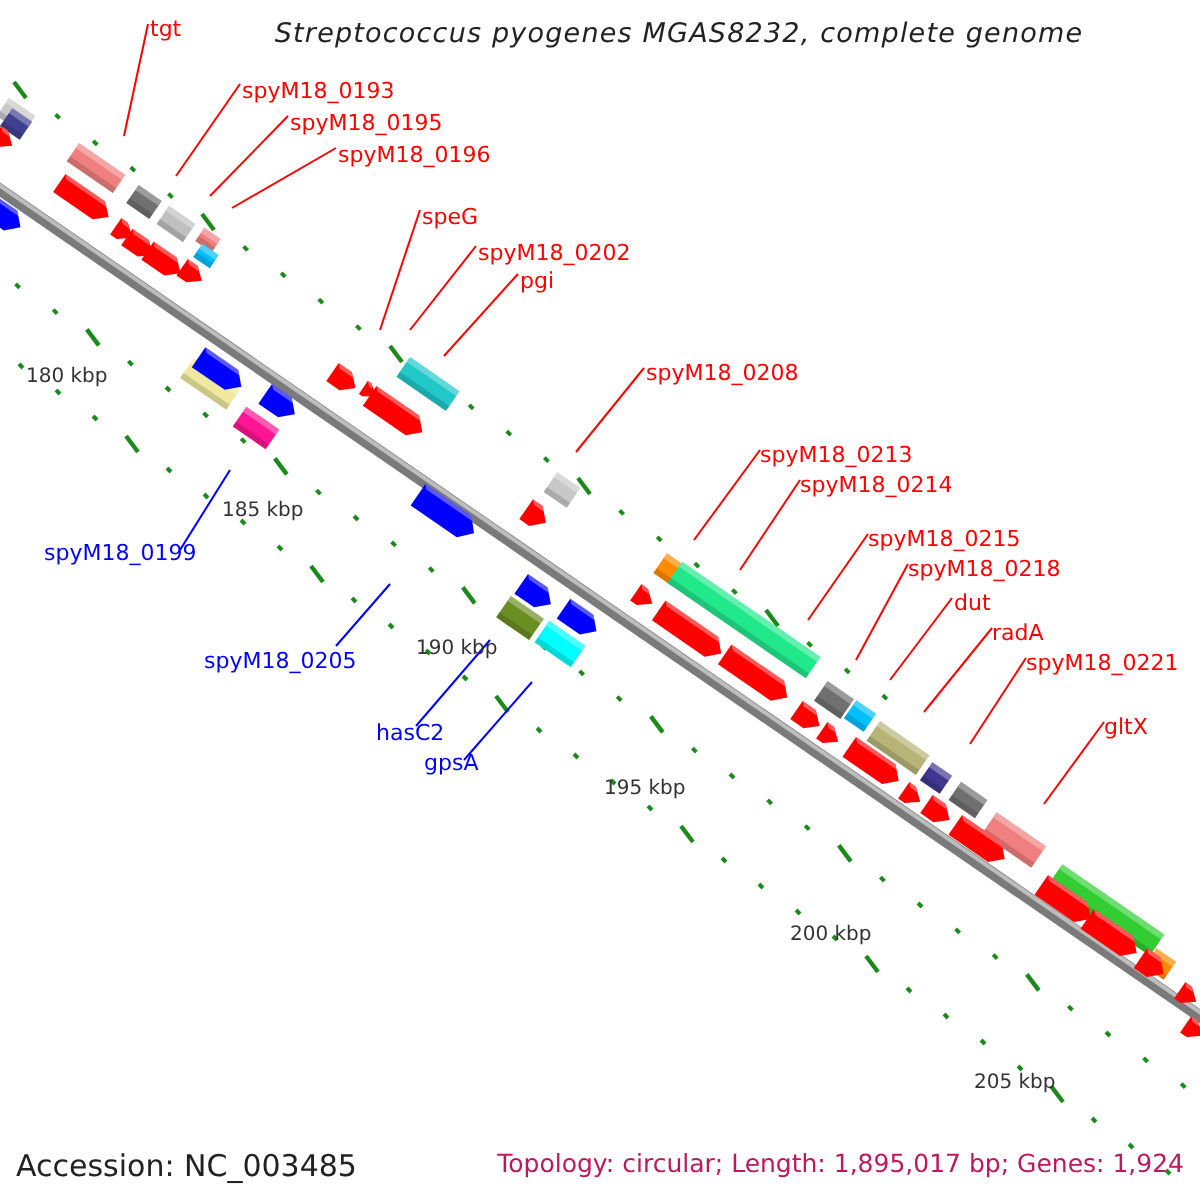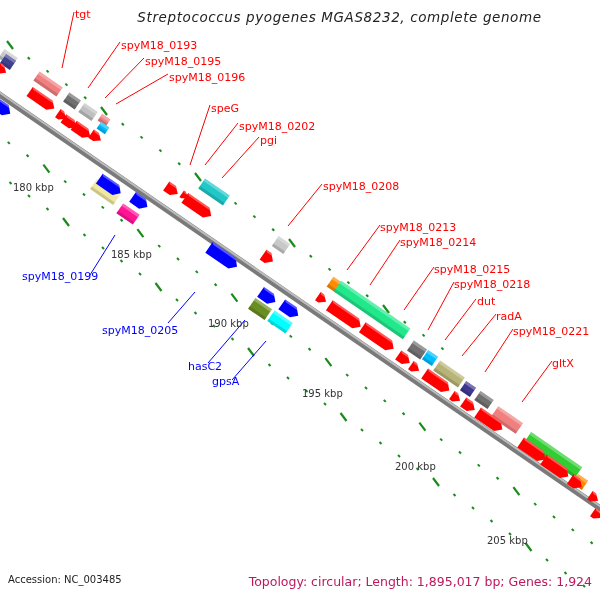--- a/index.html
+++ b/index.html
@@ -1,18 +1,18 @@
 <!DOCTYPE html>
 <html><head>
 <meta charset="utf-8">
 <style>
   html,body{margin:0;padding:0;background:#fff;}
   #stage{position:relative;width:600px;height:600px;overflow:hidden;background:#fff;font-family:"DejaVu Sans","Liberation Sans",sans-serif;}
   #title{position:absolute;left:0;top:9px;width:592px;text-align:center;padding-left:25px;box-sizing:border-box;font-style:italic;font-size:13.5px;color:#222;letter-spacing:0.6px;margin-left:31px;}
-  #acc{position:absolute;left:8px;top:574px;font-size:10px;color:#222;}
+  #acc{position:absolute;left:8px;top:574px;font-size:15px;color:#222;}
   #topo{position:absolute;right:8px;top:574px;font-size:12.5px;color:#be185d;}
   svg text{font-family:"DejaVu Sans","Liberation Sans",sans-serif;}
 </style>
 </head>
 <body>
 
 <div id="stage">
   <div id="title">Streptococcus pyogenes MGAS8232, complete genome</div>
 
   <svg id="map" width="600" height="600" style="position:absolute;left:0;top:0">

